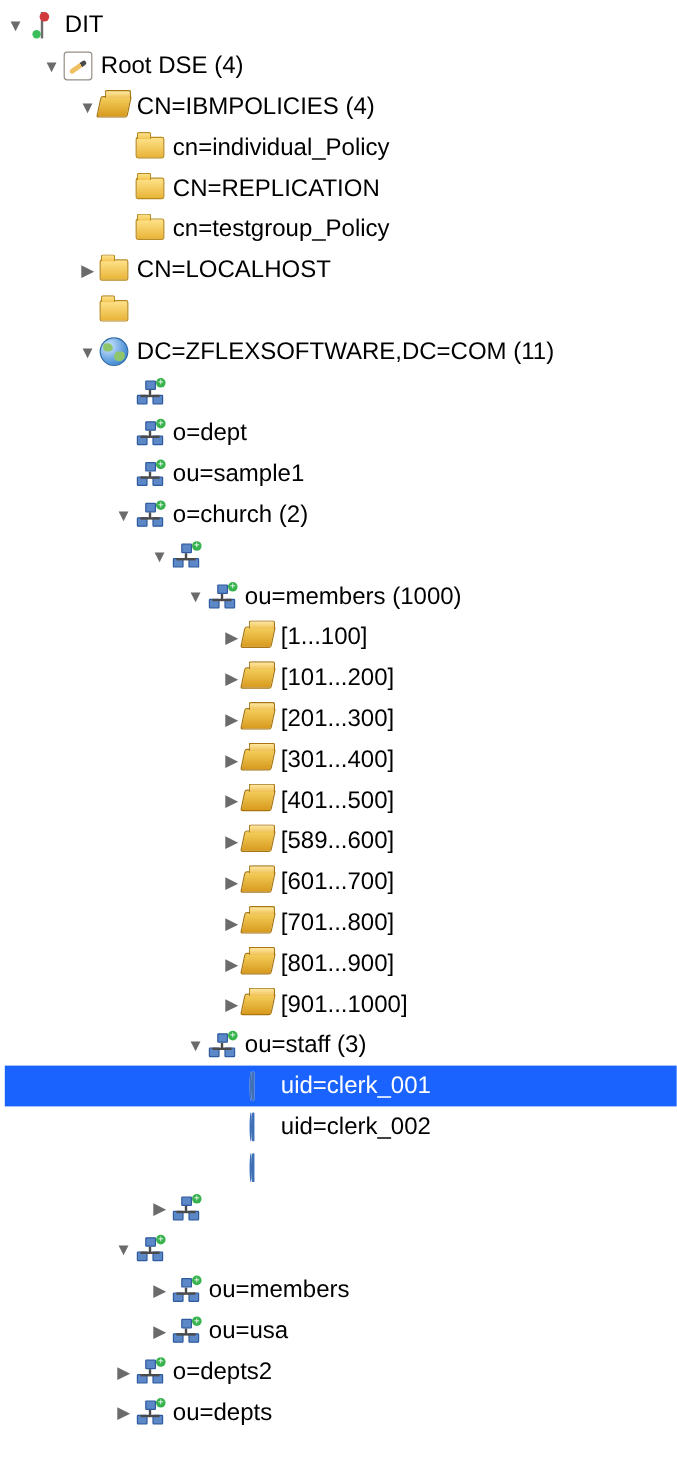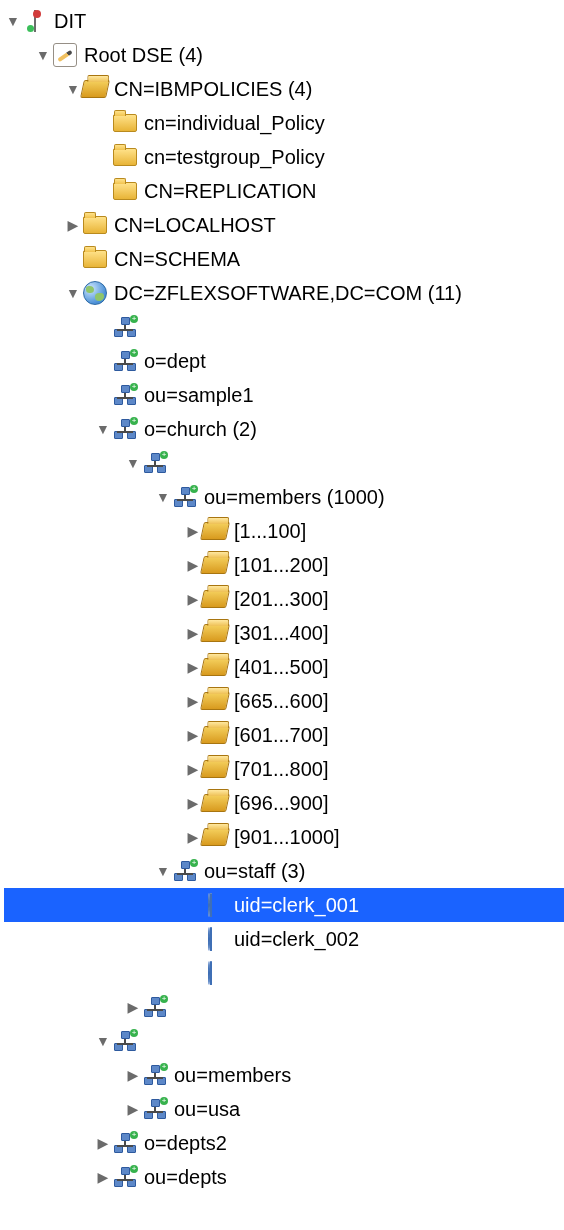--- a/index.html
+++ b/index.html
@@ -199,48 +199,47 @@
         <span class="folder"></span>
       </span>
       <span class="label">cn=individual_Policy</span>
     </div>
     <div class="row">
       <span class="indent" style="width: 90px;"></span>
       <span class="twisty none">▶</span>
       <span class="icon">
         <span class="folder"></span>
       </span>
+      <span class="label">CN=REPLICATION</span>
+    </div>
+    <div class="row">
+      <span class="indent" style="width: 90px;"></span>
+      <span class="twisty none">▶</span>
+      <span class="icon">
+        <span class="folder"></span>
+      </span>
       <span class="label">cn=testgroup_Policy</span>
     </div>
     <div class="row">
-      <span class="indent" style="width: 90px;"></span>
-      <span class="twisty none">▶</span>
+      <span class="indent" style="width: 60px;"></span>
+      <span class="twisty ">▶</span>
       <span class="icon">
         <span class="folder"></span>
       </span>
-      <span class="label">CN=REPLICATION</span>
+      <span class="label">CN=LOCALHOST</span>
     </div>
     <div class="row">
       <span class="indent" style="width: 60px;"></span>
-      <span class="twisty ">▶</span>
+      <span class="twisty none">▶</span>
       <span class="icon">
         <span class="folder"></span>
       </span>
-      <span class="label">CN=LOCALHOST</span>
     </div>
     <div class="row">
       <span class="indent" style="width: 60px;"></span>
-      <span class="twisty none">▶</span>
-      <span class="icon">
-        <span class="folder"></span>
-      </span>
-      <span class="label">CN=SCHEMA</span>
-    </div>
-    <div class="row">
-      <span class="indent" style="width: 60px;"></span>
       <span class="twisty ">▼</span>
       <span class="icon">
         <span class="globe"></span>
       </span>
       <span class="label">DC=ZFLEXSOFTWARE,DC=COM (11)</span>
     </div>
     <div class="row">
       <span class="indent" style="width: 90px;"></span>
       <span class="twisty none">▶</span>
       <span class="icon">
@@ -355,21 +354,21 @@
         <span class="folder-open"></span>
       </span>
       <span class="label">[401...500]</span>
     </div>
     <div class="row">
       <span class="indent" style="width: 180px;"></span>
       <span class="twisty ">▶</span>
       <span class="icon">
         <span class="folder-open"></span>
       </span>
-      <span class="label">[665...600]</span>
+      <span class="label">[589...600]</span>
     </div>
     <div class="row">
       <span class="indent" style="width: 180px;"></span>
       <span class="twisty ">▶</span>
       <span class="icon">
         <span class="folder-open"></span>
       </span>
       <span class="label">[601...700]</span>
     </div>
     <div class="row">
@@ -379,21 +378,21 @@
         <span class="folder-open"></span>
       </span>
       <span class="label">[701...800]</span>
     </div>
     <div class="row">
       <span class="indent" style="width: 180px;"></span>
       <span class="twisty ">▶</span>
       <span class="icon">
         <span class="folder-open"></span>
       </span>
-      <span class="label">[696...900]</span>
+      <span class="label">[801...900]</span>
     </div>
     <div class="row">
       <span class="indent" style="width: 180px;"></span>
       <span class="twisty ">▶</span>
       <span class="icon">
         <span class="folder-open"></span>
       </span>
       <span class="label">[901...1000]</span>
     </div>
     <div class="row">

